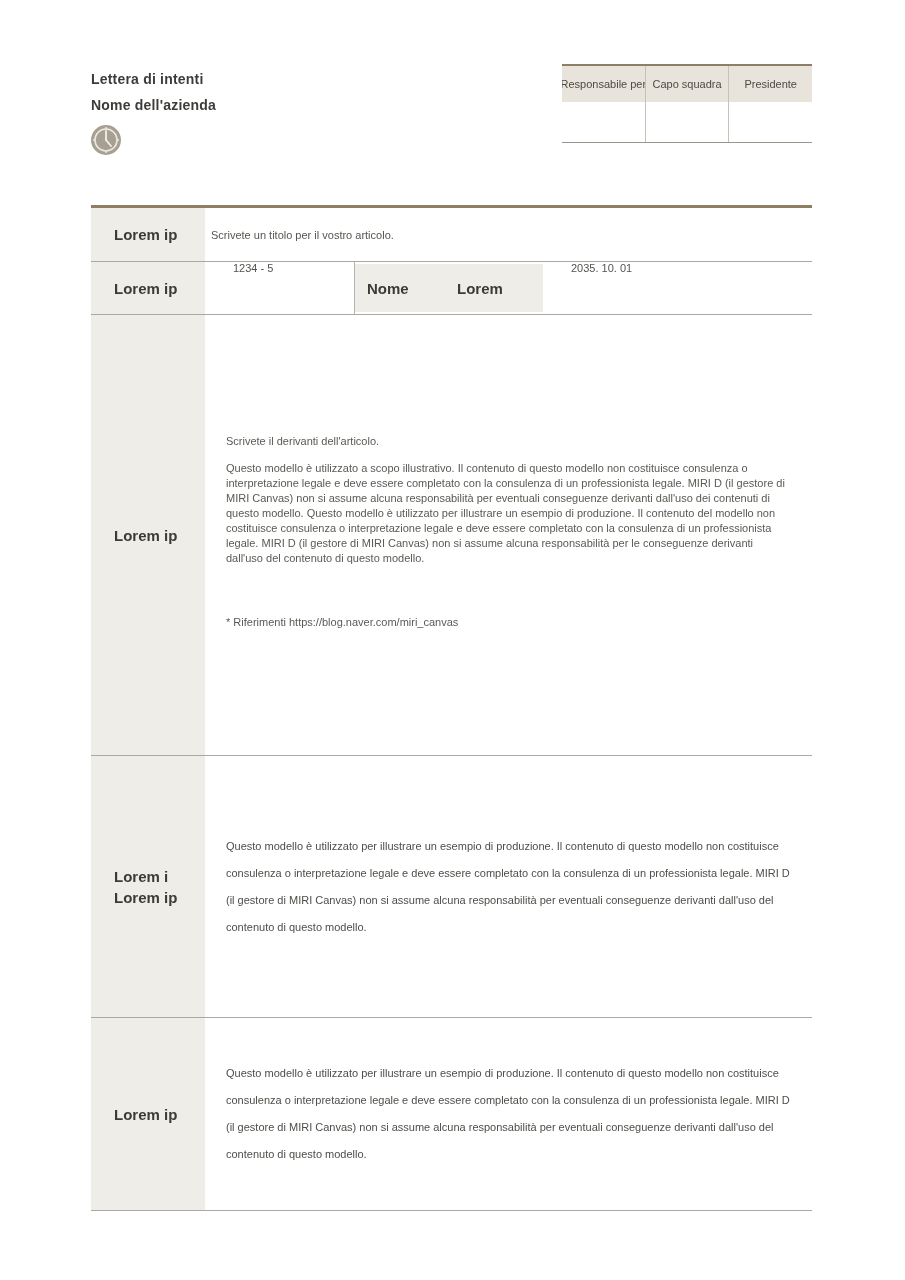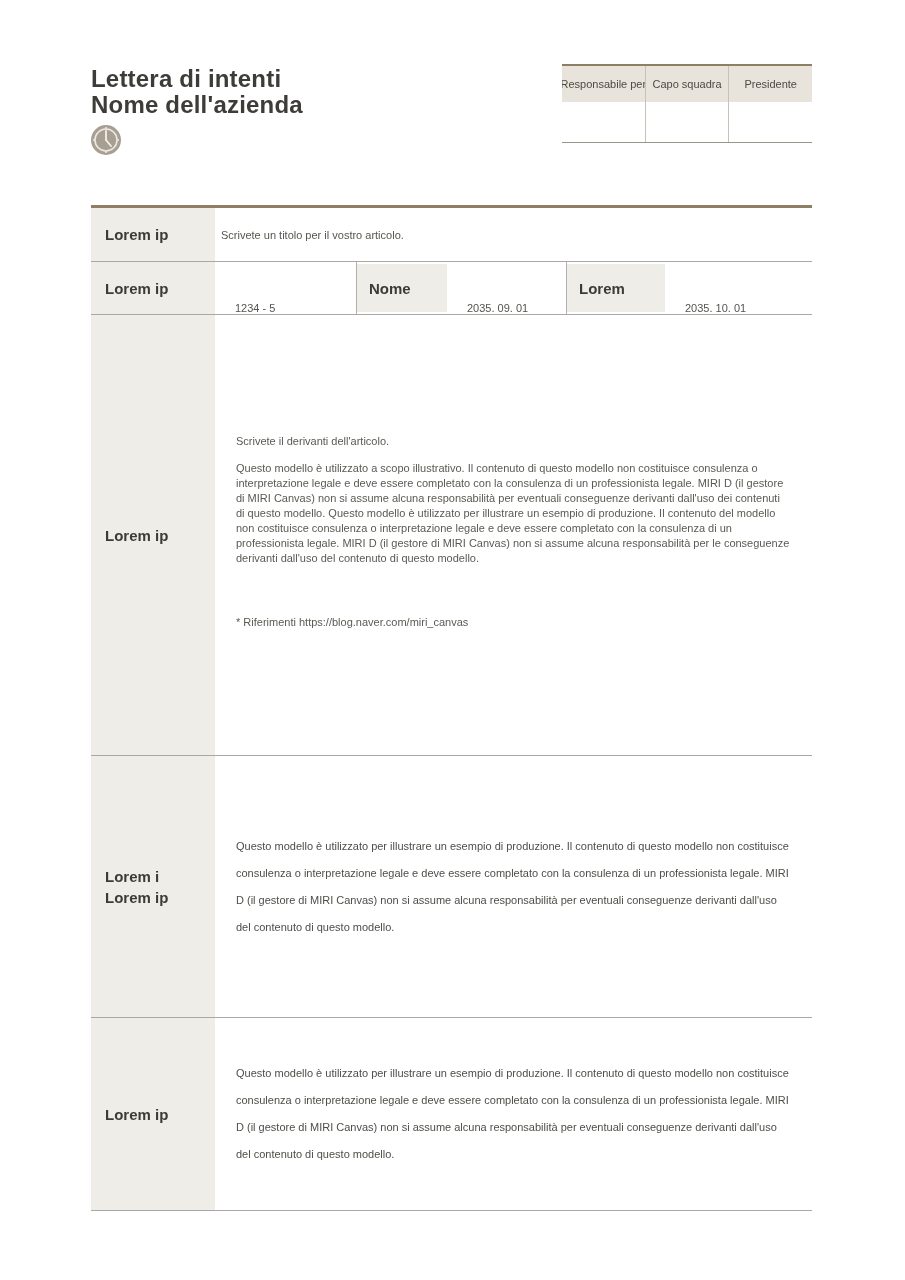--- a/index.html
+++ b/index.html
@@ -2,49 +2,49 @@
 <html><head>
 <meta charset="utf-8">
 <style>
   * { margin:0; padding:0; box-sizing:border-box; }
   html,body { width:905px; height:1280px; background:#fdfdfd; }
   body { font-family:"Liberation Sans","DejaVu Sans",sans-serif; position:relative; }
 
   .page { position:absolute; left:0; top:0; width:905px; height:1280px; background:#ffffff; }
 
   
-  .doc-title { position:absolute; left:91px; top:66px; font-size:24px; font-weight:bold;
+  .doc-title { position:absolute; left:91px; top:66px; font-size:14px; font-weight:bold;
                color:#3e3c39; line-height:26px; letter-spacing:.2px; }
   .clock { position:absolute; left:90px; top:124px; width:32px; height:32px; }
 
   
   .approval { position:absolute; left:562px; top:64px; width:250px;
               border-top:2px solid #8e7f64; border-bottom:1px solid #9b968c; }
   .approval .hdr-row { display:flex; height:36px; }
   .approval .hdr-cell { flex:1; background:#e8e4db; display:flex; align-items:center;
               justify-content:center; font-size:11px; color:#4d4a45; border-left:1px solid #c6c2b8;
               white-space:nowrap; overflow:hidden; }
   .approval .hdr-cell:first-child { border-left:none; }
   .approval .sign-row { display:flex; height:40px; }
   .approval .sign-cell { flex:1; background:#ffffff; border-left:1px solid #c6c2b8; }
   .approval .sign-cell:first-child { border-left:none; }
 
   
   .form-table { position:absolute; left:91px; top:205px; width:721px;
                 border-top:3px solid #8e7f64; }
   .row { display:flex; border-bottom:1px solid #a9a8a6; background:#ffffff; }
-  .label-cell { width:124px; background:#efede7; display:flex; flex-direction:column;
-                justify-content:center; padding-left:14px; font-size:15px; font-weight:bold;
+  .label-cell { width:114px; background:#efede7; display:flex; flex-direction:column;
+                justify-content:center; padding-left:23px; font-size:15px; font-weight:bold;
                 color:#3d3b38; line-height:21px; flex-shrink:0; }
   .row1 { height:54px; }
   .row1 .content { display:flex; align-items:center; padding-left:6px;
                    font-size:11px; color:#57554f; flex:1; }
   .row2 { height:53px; }
-  .val-cell { display:flex; align-items:flex-end; padding-left:20px;
-              font-size:11px; color:#55534e; }
+  .val-cell { display:flex; align-items:flex-start; padding-left:20px;
+              font-size:11px; color:#55534e;margin-left:8px; }
   .v1 { width:142px; border-right:1px solid #b3b1ad; }
   .v2 { width:120px; border-right:1px solid #b3b1ad; }
   .v3 { flex:1; }
   .mid-label { width:90px; background:#efede7; display:flex; align-items:center;
                padding-left:12px; font-size:15px; font-weight:bold; color:#3d3b38;
                border-top:2px solid #fff; border-bottom:2px solid #fff; }
   .mid-label.w94 { width:98px; }
   .row3 { height:441px; }
   .row3 .content { flex:1; padding:120px 22px 0 21px; }
   .row3 .intro { font-size:11px; color:#5b5953; margin-bottom:14px; }
@@ -105,23 +105,20 @@
     <div class="row row2">
       <div class="label-cell">
         <div>Lorem ip</div>
       </div>
       <div class="val-cell v1">
         <span>1234 - 5</span>
       </div>
       <div class="mid-label">
         <span>Nome</span>
       </div>
-      <div class="val-cell v2">
-        <span>2035. 09. 01</span>
-      </div>
       <div class="mid-label w94">
         <span>Lorem</span>
       </div>
       <div class="val-cell v3">
         <span>2035. 10. 01</span>
       </div>
     </div>
 
     <div class="row row3">
       <div class="label-cell">

